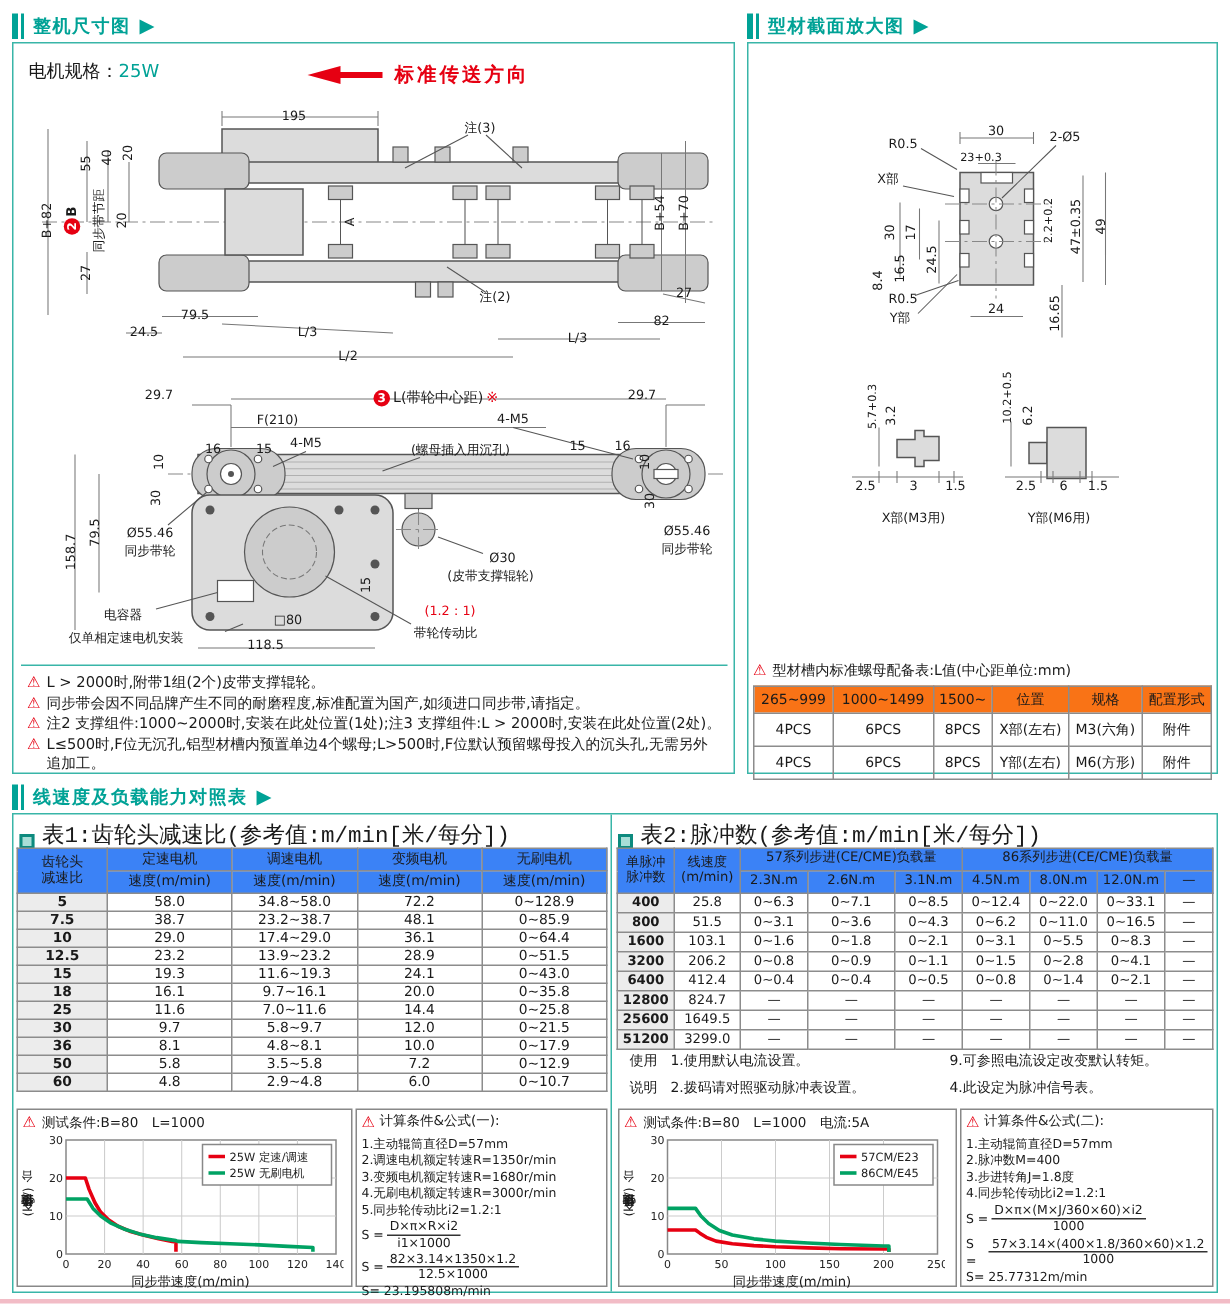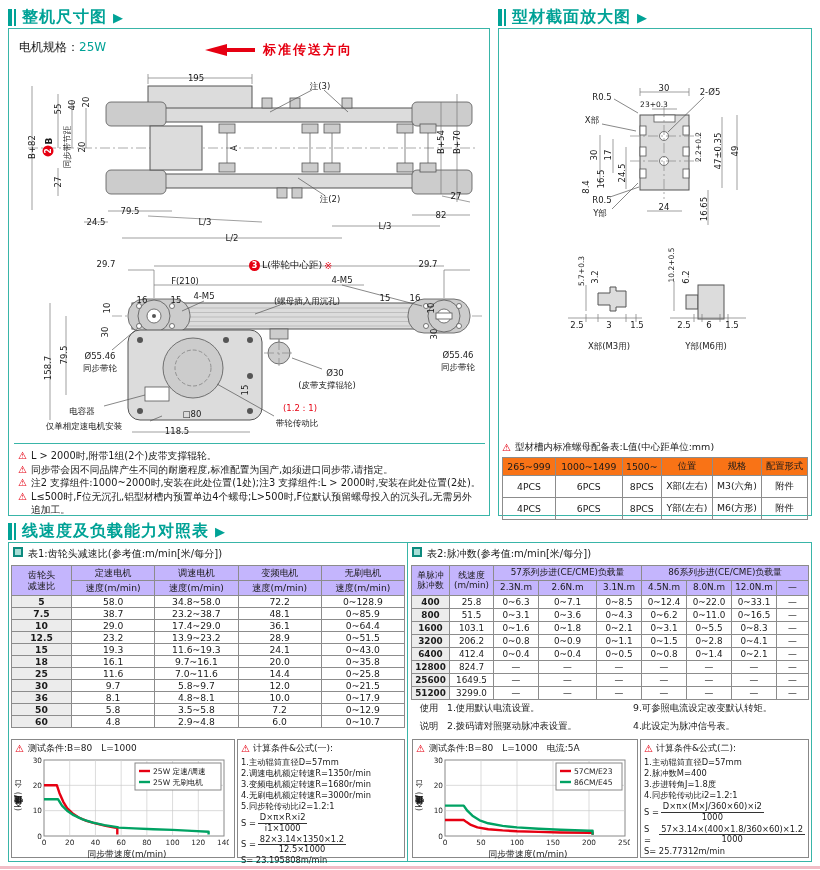--- a/index.html
+++ b/index.html
@@ -1,21 +1,21 @@
 <!DOCTYPE html>
 <html><head>
 <meta charset="utf-8">
 <style>
   *{margin:0;padding:0;box-sizing:border-box;}
   html,body{width:820px;height:870px;}
   body{background:#fff;font-family:"DejaVu Sans","Liberation Sans",sans-serif;color:#1a1a1a;position:relative;font-size:11px;overflow:hidden;}
   .panel{position:absolute;}
   .sec-header{display:flex;align-items:center;gap:6px;height:22px;}
   .hbar{width:8px;height:17px;background:linear-gradient(90deg,#00a296 0 4px,#fff 4px 6px,#00a296 6px 8px);}
-  .sec-title{color:#00a296;font-weight:bold;font-size:16px;letter-spacing:1px;}
+  .sec-title{color:#00a296;font-weight:bold;font-size:12px;letter-spacing:1px;}
   .sec-arrow{color:#00a296;font-size:13px;line-height:1;}
   .pbox{position:relative;border:1px solid #39b5a8;background:#fff;}
   
   #left-panel{left:8px;top:6px;width:482px;}
   #left-box{height:488px;}
   .motor-spec{position:absolute;left:10px;top:10px;font-size:12px;}
   .motor-spec .val{color:#00a296;text-align:center;}
   .dir{position:absolute;left:196px;top:12px;display:flex;align-items:center;gap:8px;}
   .dir .tri{width:0;height:0;border-top:6px solid transparent;border-bottom:6px solid transparent;border-right:22px solid #e60012;}
   .dir .bar{width:34px;height:4px;background:#e60012;margin-left:-6px;}
@@ -51,24 +51,24 @@
   table{border-collapse:collapse;}
   td,th{border:1px solid #8c8c8c;text-align:center;font-weight:normal;padding:0 1px;}
   #nut-table{width:306px;font-size:9.3px;}
   #nut-table th{height:18px;background:#f97316;}
   #nut-table td{height:22px;}
   
   #bottom-panel{left:8px;top:520px;width:804px;}
   #bottom-box{height:320px;}
   #b-left{position:absolute;left:0;top:0;width:398px;height:318px;}
   #b-right{position:absolute;left:398px;top:0;width:404px;height:318px;border-left:1px solid #39b5a8;}
-  .cap-bar{position:absolute;left:4px;top:4px;display:flex;align-items:flex-start;gap:5px;font-size:10px;}
+  .cap-bar{position:absolute;left:4px;top:4px;display:flex;align-items:flex-end;gap:5px;font-size:15px;font-family:Liberation Mono, monospace;}
   .sq-icon{width:10px;height:10px;background:#a8ded7;border:2px solid #0d8a7e;flex:none;}
   .dtable{font-size:9.2px;position:absolute;}
-  .dtable th{background:#c4b5fd;line-height:1.1;height:15px;}
+  .dtable th{background:#3b82f6;line-height:1.1;height:15px;}
   .dtable tbody td{height:12px;}
   .dtable tbody td:first-child{background:#ececec;font-weight:bold;}
   #table1{left:2px;top:22px;width:394px;}
   #table2{left:3px;top:22px;width:398px;font-size:8.8px;}
   #table2 tbody td{height:13px;}
   .usage{position:absolute;left:3px;top:156px;width:398px;display:grid;grid-template-columns:36px 186px 1fr;font-size:9.3px;line-height:18px;}
   .ubox{position:absolute;border:1px solid #888;background:#fff;}
   .cbox1{left:2px;top:196px;width:224px;height:119px;}
   .fbox1{left:228px;top:196px;width:168px;height:119px;}
   .cbox2{left:4px;top:196px;width:226px;height:119px;}

